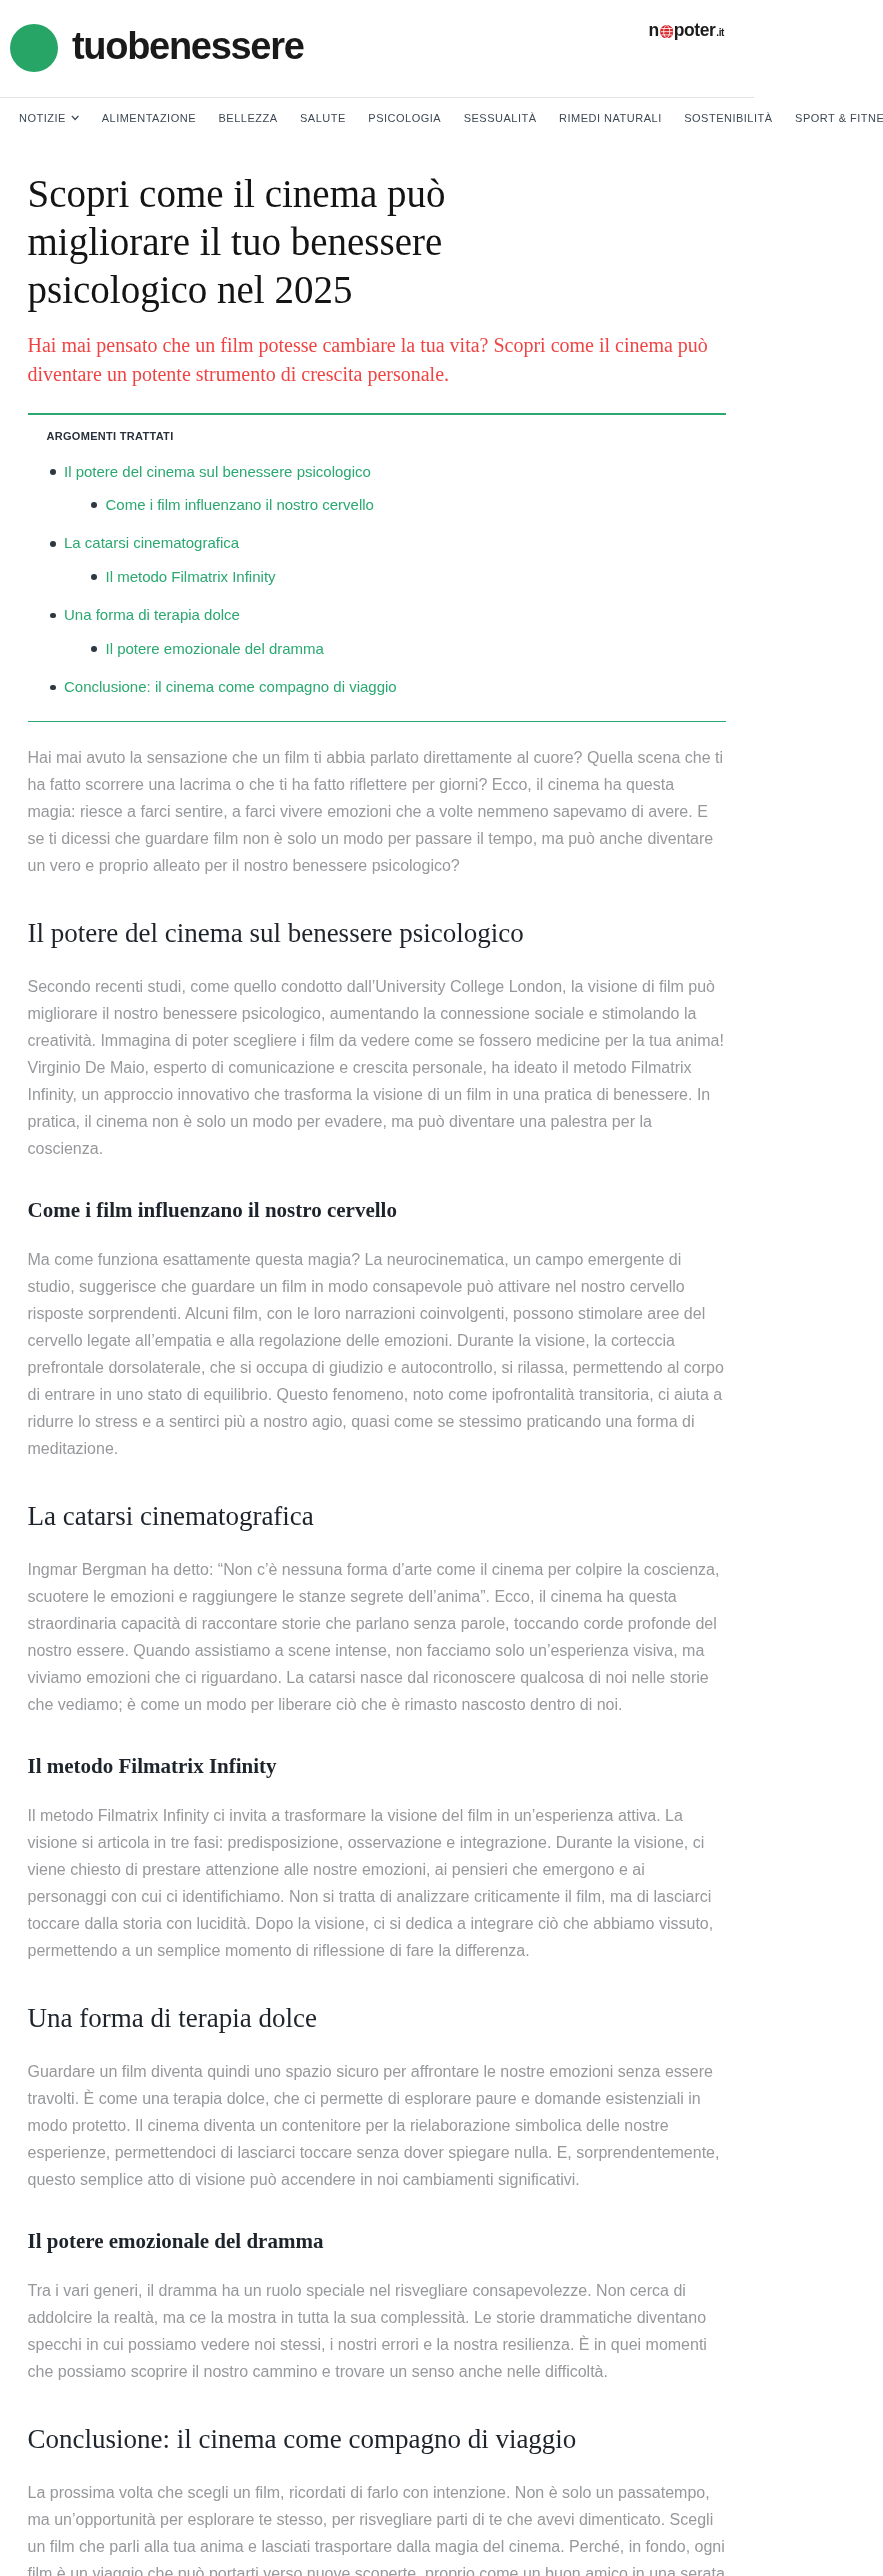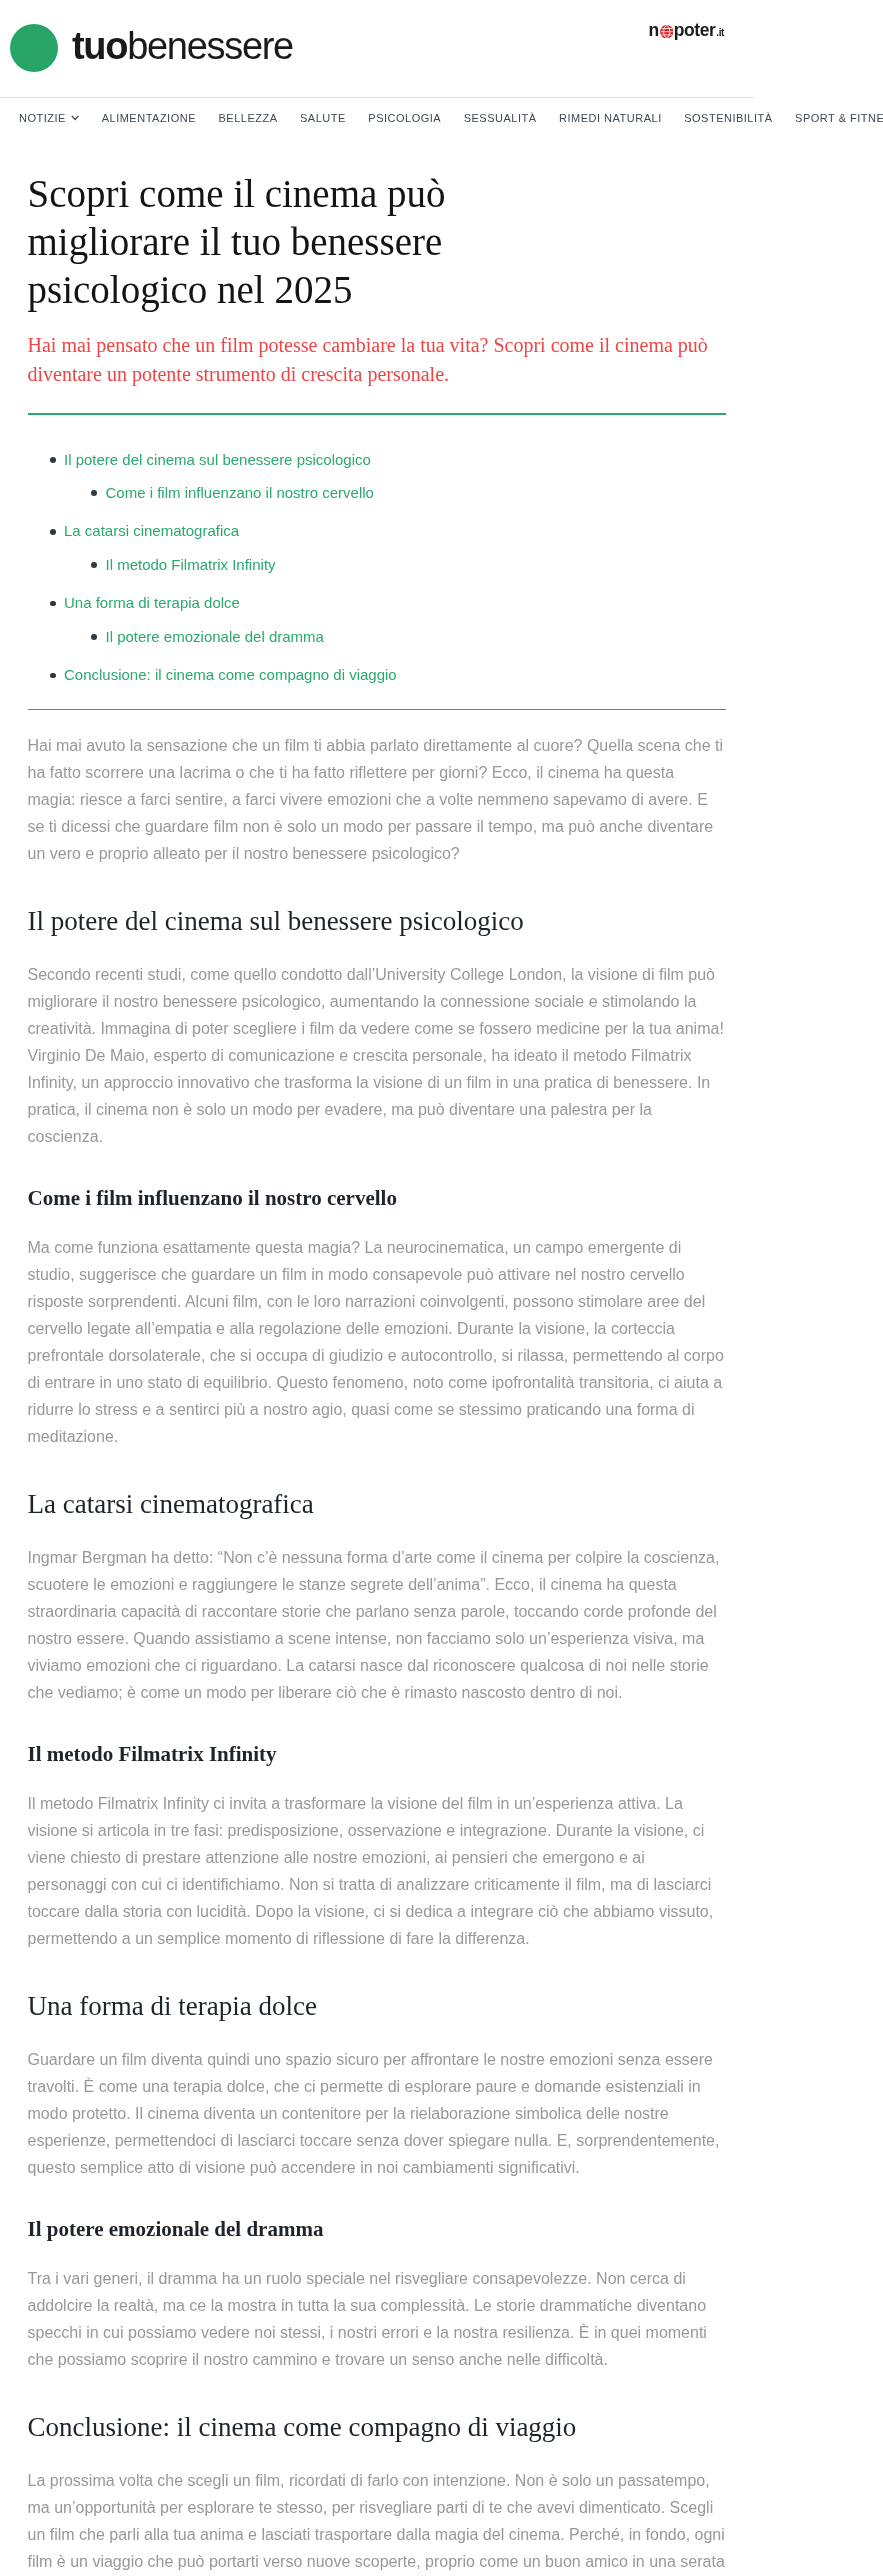--- a/index.html
+++ b/index.html
@@ -31,21 +31,21 @@
   }
   .logotype {
     margin-left: 14px;
     font-size: 38px; line-height: 1;
     letter-spacing: -1.3px;
     color: #1a1a1a;
     display: flex; align-items: baseline;
     position: relative; top: -1.7px;
   }
   .logotype .bold { font-weight: 900; }
-  .logotype .regular { font-weight: 400; }
+  .logotype .regular { font-weight: 700; }
 
   .network-logo {
     position: absolute;
     right: 30px; top: 20px;
     display: flex; align-items: baseline;
     text-decoration: none;
     color: #1c1c1c;
     font-weight: 900;
     font-size: 17.5px;
     letter-spacing: -0.4px;
@@ -227,20 +227,21 @@
 
   </nav>
 
   <main class="content">
 
     <h1 class="article-title">Scopri come il cinema può migliorare il tuo benessere psicologico nel 2025</h1>
 
     <p class="article-subtitle">Hai mai pensato che un film potesse cambiare la tua vita? Scopri come il cinema può diventare un potente strumento di crescita personale.</p>
 
     <section class="toc">
+      <div class="toc-label">ARGOMENTI TRATTATI</div>
       <ul>
         <li>
           <a href="#">Il potere del cinema sul benessere psicologico</a>
           <ul>
             <li>
               <a href="#">Come i film influenzano il nostro cervello</a>
             </li>
           </ul>
         </li>
         <li>

